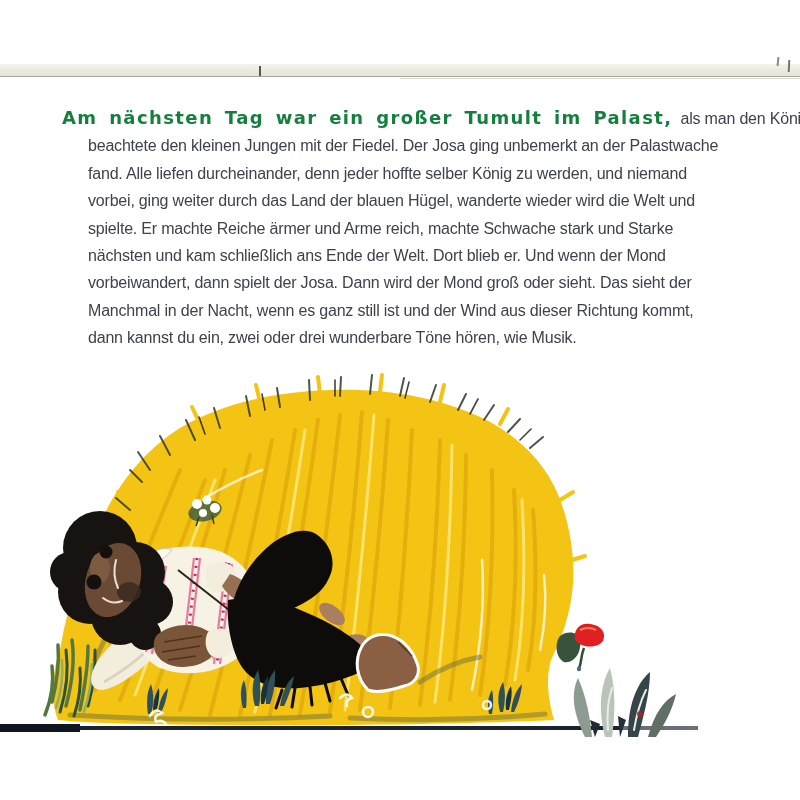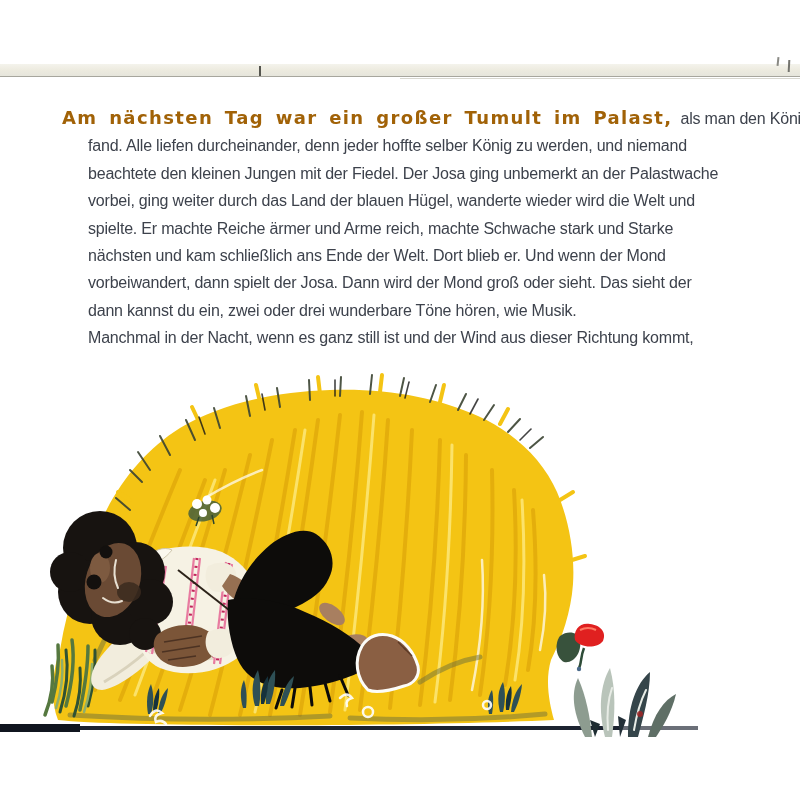--- a/index.html
+++ b/index.html
@@ -12,46 +12,46 @@
   .scan-tick{position:absolute;left:259px;top:66px;width:2px;height:10px;background:#55554f;}
   .scan-mark-1{position:absolute;left:777px;top:57px;width:2px;height:9px;background:#8a8a84;transform:rotate(6deg);}
   .scan-mark-2{position:absolute;left:788px;top:60px;width:2px;height:12px;background:#74746e;transform:rotate(3deg);}
   .scan-underline{position:absolute;left:400px;top:78px;width:400px;height:1px;background:#d8d7cf;}
   
   .text-block{position:absolute;left:62px;top:104px;width:700px;color:#3d424c;
               font-size:16px;line-height:27.4px;letter-spacing:-0.2px;}
   .text-block p{margin:0;white-space:nowrap;}
   .line{padding-left:26px;}
   .first-line{padding-left:0;}
-  .script{font-family:"DejaVu Sans",sans-serif;font-size:18px;color:#a16207;
+  .script{font-family:"DejaVu Sans",sans-serif;font-size:18px;color:#15803d;
           letter-spacing:1.4px;word-spacing:4px;font-weight:bold;}
   .after-script{margin-left:8px;}
   .illustration{position:absolute;left:0;top:0;}
 </style>
 </head>
 <body>
 
 <div class="page">
 
   <div class="scan-band"></div>
   <div class="scan-tick"></div>
   <div class="scan-mark-1"></div>
   <div class="scan-mark-2"></div>
   <div class="scan-underline"></div>
 
   <div class="text-block">
     <p class="first-line"><span class="script">Am nächsten Tag war ein großer Tumult im Palast,</span><span class="after-script">als man den König nicht mehr</span></p>
+    <p class="line">beachtete den kleinen Jungen mit der Fiedel. Der Josa ging unbemerkt an der Palastwache</p>
     <p class="line">fand. Alle liefen durcheinander, denn jeder hoffte selber König zu werden, und niemand</p>
-    <p class="line">beachtete den kleinen Jungen mit der Fiedel. Der Josa ging unbemerkt an der Palastwache</p>
     <p class="line">vorbei, ging weiter durch das Land der blauen Hügel, wanderte wieder wird die Welt und</p>
     <p class="line">spielte. Er machte Reiche ärmer und Arme reich, machte Schwache stark und Starke</p>
     <p class="line">nächsten und kam schließlich ans Ende der Welt. Dort blieb er. Und wenn der Mond</p>
     <p class="line">vorbeiwandert, dann spielt der Josa. Dann wird der Mond groß oder sieht. Das sieht der</p>
+    <p class="line">Manchmal in der Nacht, wenn es ganz still ist und der Wind aus dieser Richtung kommt,</p>
     <p class="line">dann kannst du ein, zwei oder drei wunderbare Töne hören, wie Musik.</p>
-    <p class="line">Manchmal in der Nacht, wenn es ganz still ist und der Wind aus dieser Richtung kommt,</p>
   </div>
 
   <svg class="illustration" width="800" height="800" viewBox="0 0 800 800">
 
     <g>
       <path d="M58,720 C50,700 52,672 60,650 C68,602 84,556 104,515 C122,478 148,448 180,428
            C220,404 272,392 330,390 C388,388 438,398 478,416 C514,432 543,460 557,492
            C569,520 575,554 573,584 C571,612 562,638 551,660 C545,680 549,702 554,720
            C400,727 120,727 58,720 Z" fill="#f4c414"></path>
 

